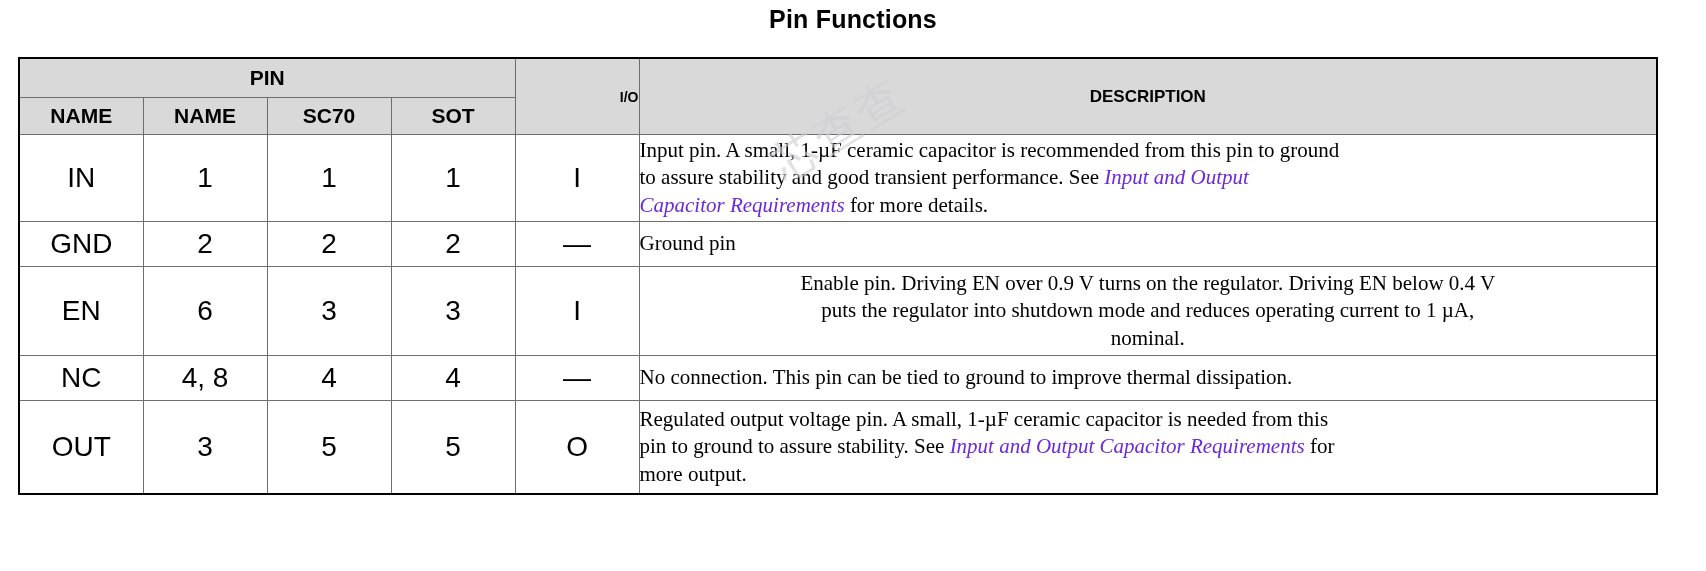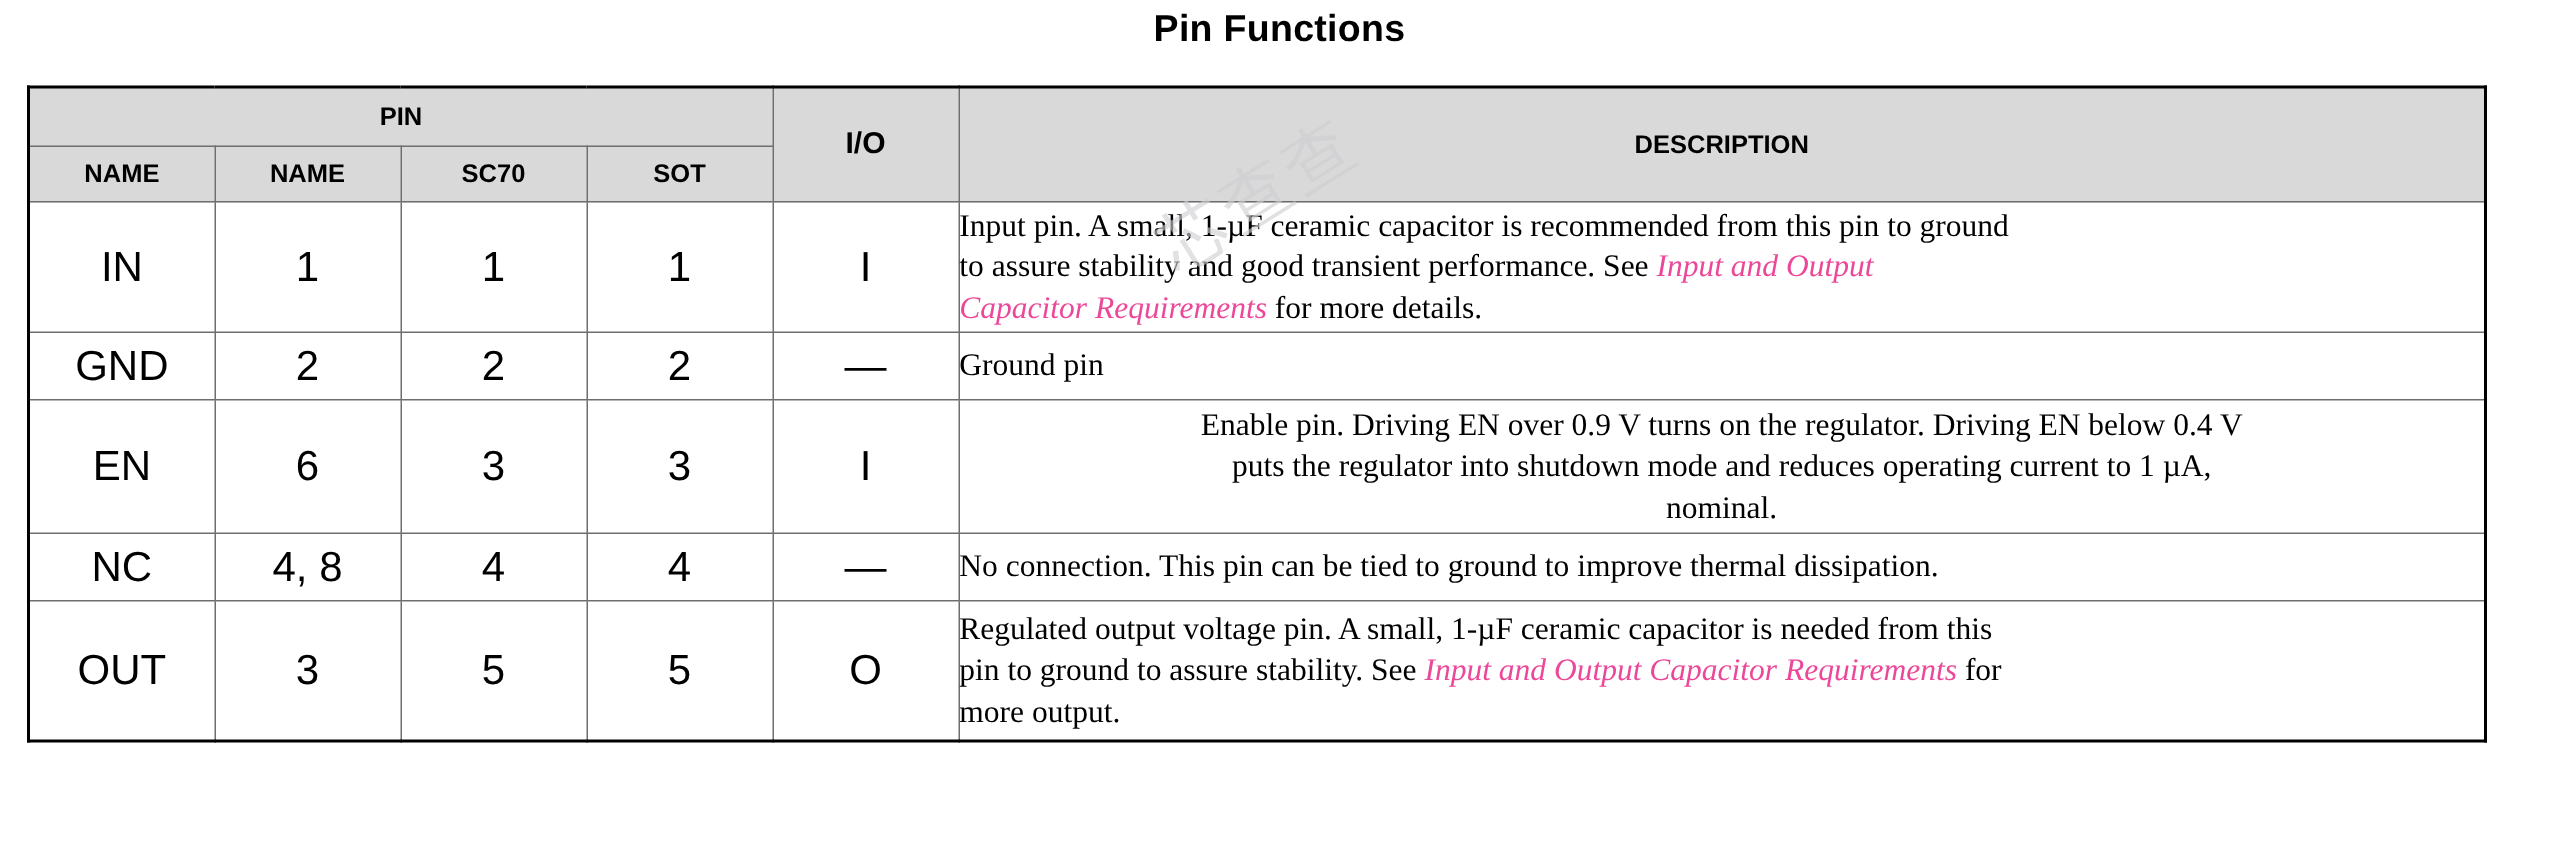--- a/index.html
+++ b/index.html
@@ -47,35 +47,36 @@
   }
 
   
   table.pin-table {
     border: 2px solid #000000;
   }
 
   thead th {
     background: #d9d9d9;
     font-weight: bold;
-    font-size: 17px;
+    font-size: 21px;
     text-align: center;
     color: #000000;
   }
 
   th.pin-group {
     height: 38px;
     border-bottom: 1px solid #9a9a9a;
   }
   th.sub-head {
     height: 36px;
   }
   th.io-head {
     height: 74px;
-    font-size: 20px;
+    font-size: 14px;
+    text-align: right;
   }
   th.desc-head {
     height: 74px;
     font-size: 17px;
   }
 
   tbody td {
     font-size: 28px;
     color: #000000;
   }
@@ -91,21 +92,21 @@
     font-size: 21px;
   }
 
   td.c-desc .ln {
     display: block;
     white-space: nowrap;
     font-family: Liberation Serif, serif;
   }
 
   .link {
-    color: #ec4899;
+    color: #6d28d9;
     font-style: italic;
     text-align: right;
   }
 
   
   col.w-name { width: 124px; }
   col.w-wson { width: 124px; }
   col.w-sc70 { width: 124px; }
   col.w-sot  { width: 124px; }
   col.w-io   { width: 124px; }

